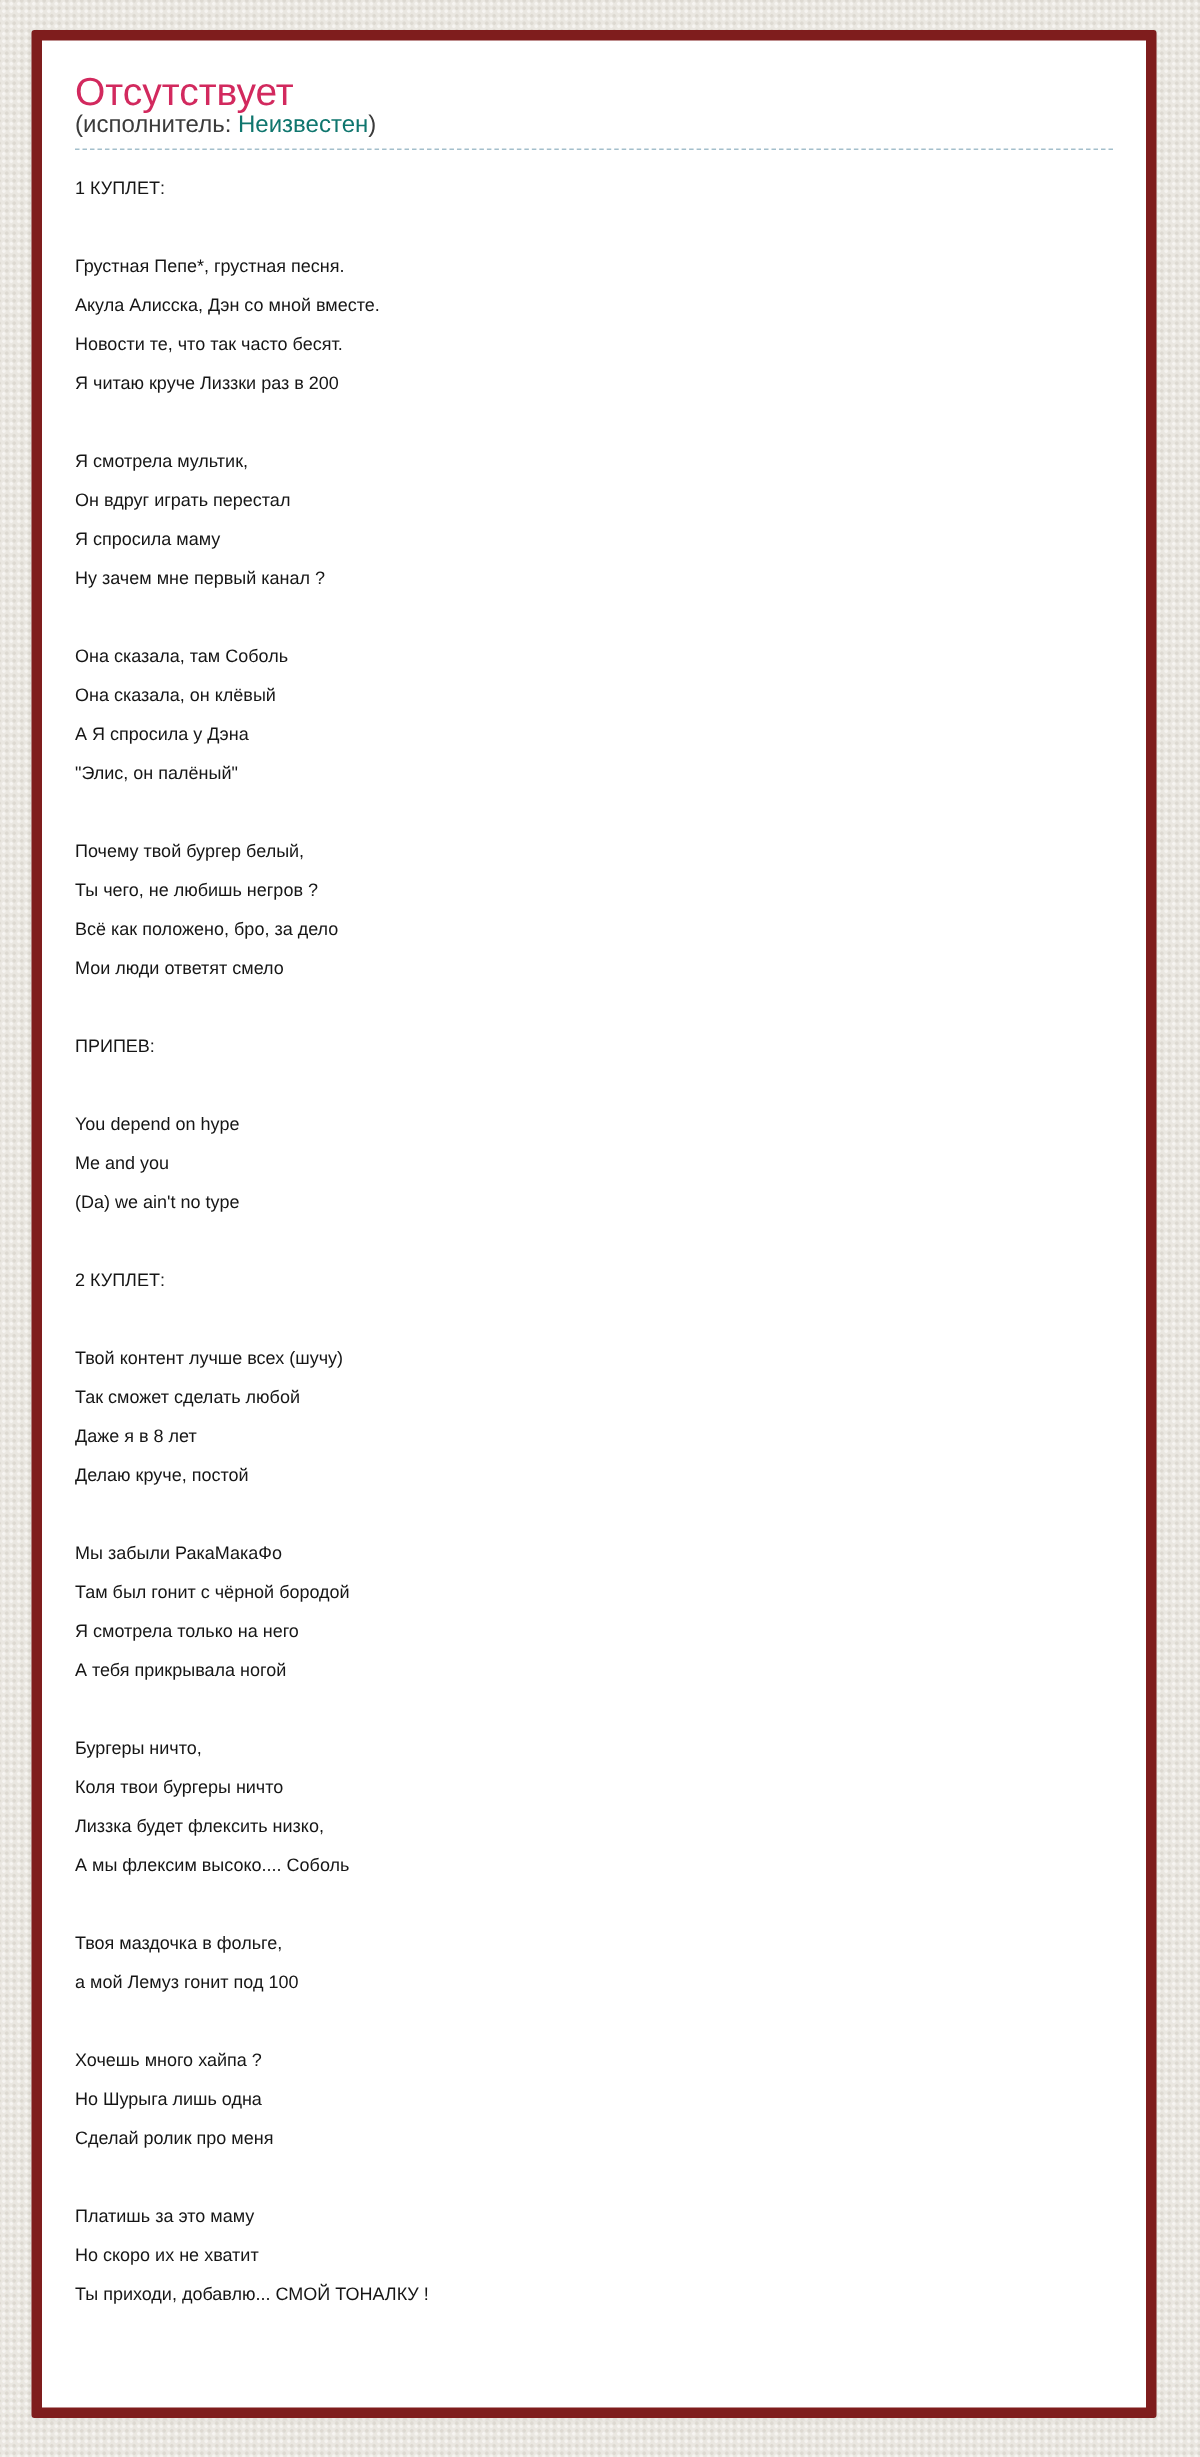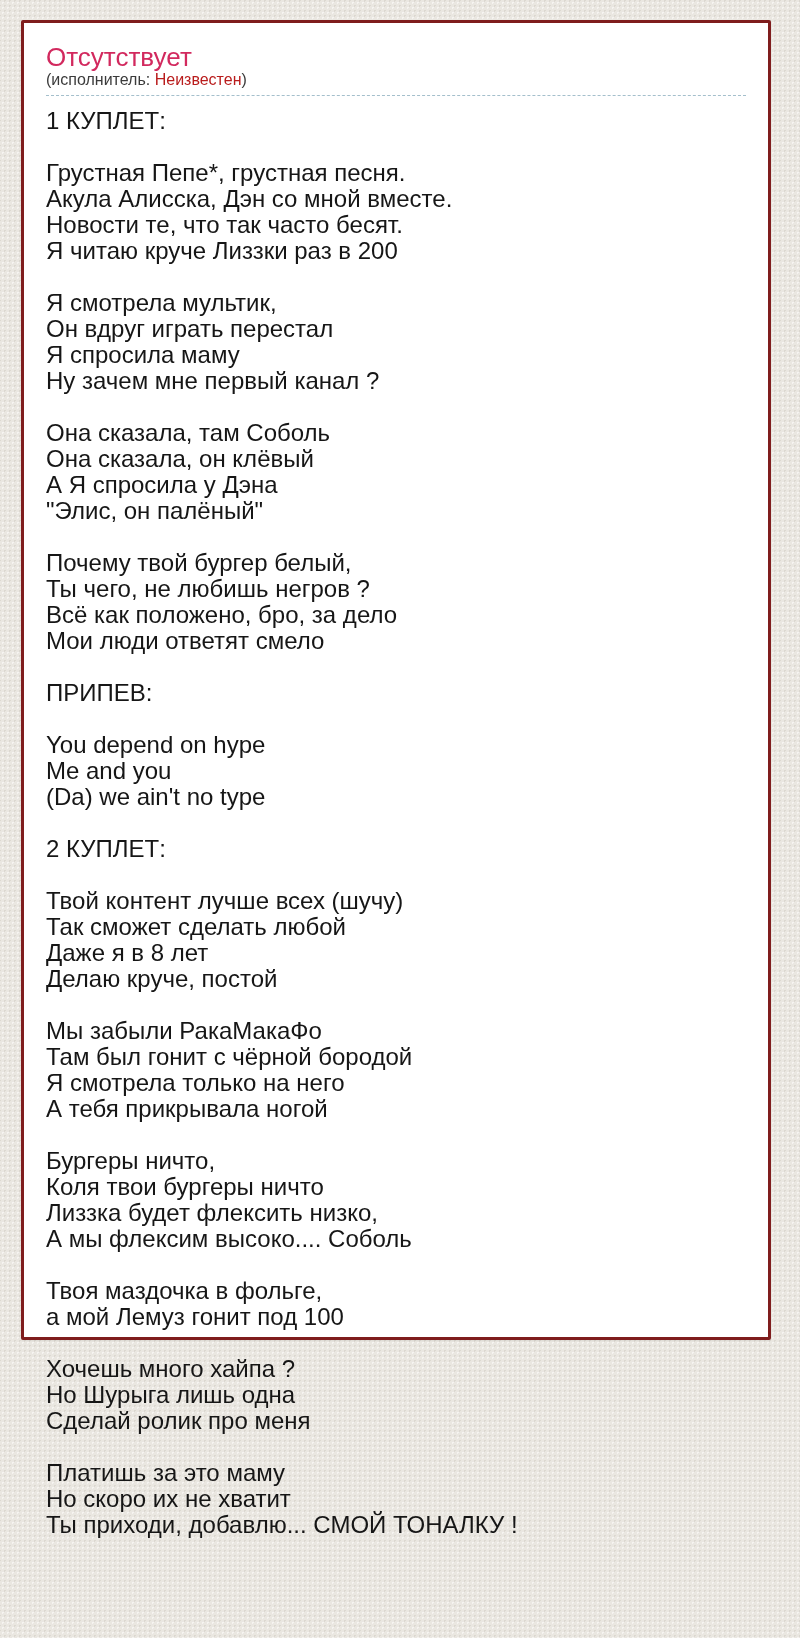--- a/index.html
+++ b/index.html
@@ -17,51 +17,51 @@
       radial-gradient(rgba(196,190,180,0.35) 1px, transparent 1px);
     background-size: 5px 5px, 5px 5px;
     background-position: 0 0, 2px 3px;
     overflow: hidden;
   }
   .card {
     position: absolute;
     left: 21px;
     top: 20px;
     width: 750px;
-    height: 1320px;
+    height: 1592px;
     box-sizing: border-box;
     background: #ffffff;
-    border: 3px solid #7f1d1d;
+    border: 7px solid #7f1d1d;
     border-radius: 2px;
     box-shadow: 0 1px 2px rgba(0,0,0,0.06);
     padding: 20px 22px 16px 22px;
   }
   .song-title {
     margin: 0;
     font-size: 26px;
     line-height: 28px;
     font-weight: normal;
     color: #d2295e;
   }
   .artist-line {
     margin: 0;
     font-size: 16px;
     line-height: 18px;
     color: #3b3b3b;
     padding-bottom: 6px;
     border-bottom: 1px dashed #a4bfcc;
   }
   .artist-link {
-    color: #b91c1c;
+    color: #0f766e;
     text-decoration: none;
     cursor: pointer;
   }
   .lyrics {
     margin-top: 12px;
-    font-size: 24px;
+    font-size: 12px;
     line-height: 26px;
     color: #161616;
   }
   .lyr-line {
     white-space: pre-wrap;
     min-height: 26px;
   }
 </style>
 </head>
 <body>

